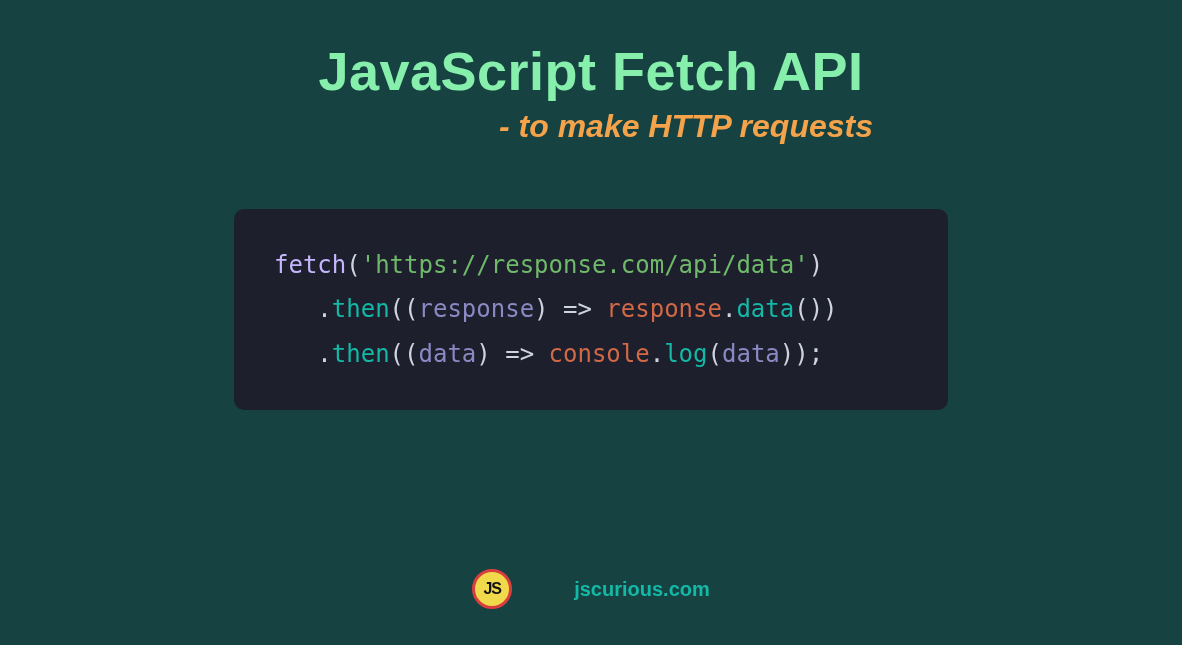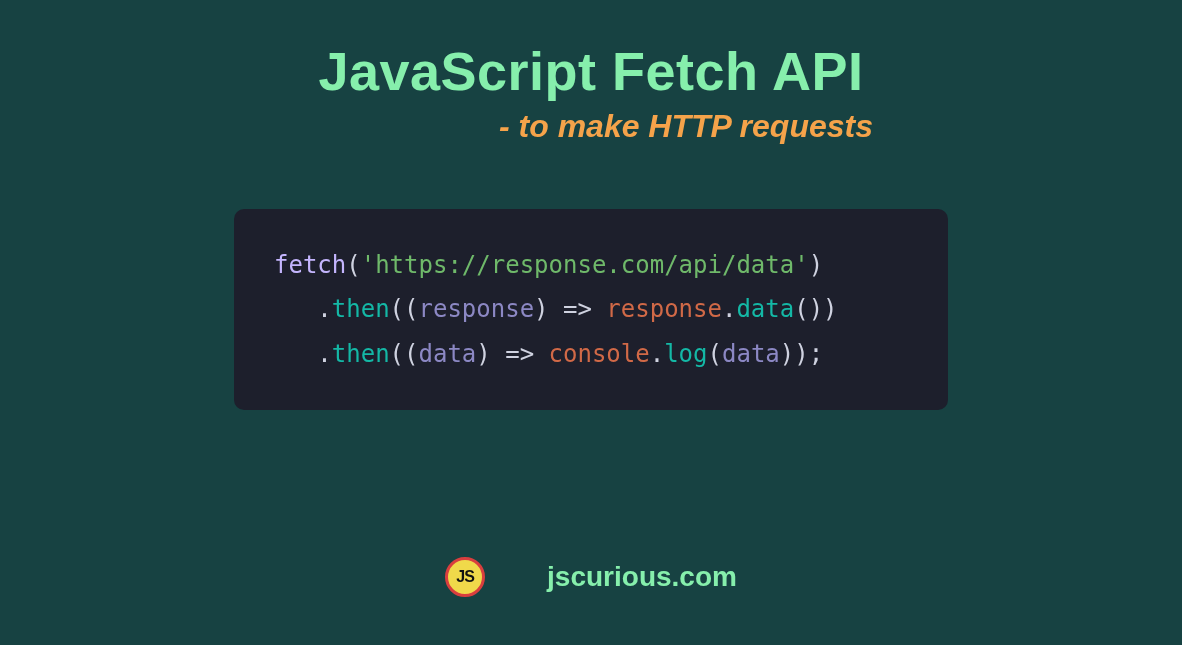--- a/index.html
+++ b/index.html
@@ -48,21 +48,21 @@
   .tok-str   { color: #6fb96a; }
   .tok-punc  { color: #cfd2e0; }
   .tok-method{ color: #14b8a6; }
   .tok-param { color: #8c88c4; }
   .tok-dot   { color: #cfd2e0; }
   .tok-obj   { color: #d16947; }
   .tok-arrow { color: #cfd2e0; }
 
   .footer {
     position: absolute;
-    bottom: 48px;
+    bottom: 36px;
     left: 0; right: 0;
     display: flex;
     align-items: center;
     justify-content: center;
     gap: 14px;
   }
   .logo-badge {
     width: 40px;
     height: 40px;
     border-radius: 50%;
@@ -70,22 +70,22 @@
     border: 3px solid #d93e3e;
     display: flex;
     align-items: center;
     justify-content: center;
     font-weight: 800;
     font-size: 16px;
     color: #111;
     letter-spacing: -1px;
   }
   .footer-text {
-    color: #86efac;
-    font-size: 28px;
+    color: #14b8a6;
+    font-size: 20px;
     font-weight: 700;
     margin-left: 48px;
   }
 </style>
 </head>
 <body>
 
 <div class="header">
   <div class="title">JavaScript Fetch API</div>
   <div class="subtitle">- to make HTTP requests</div>

